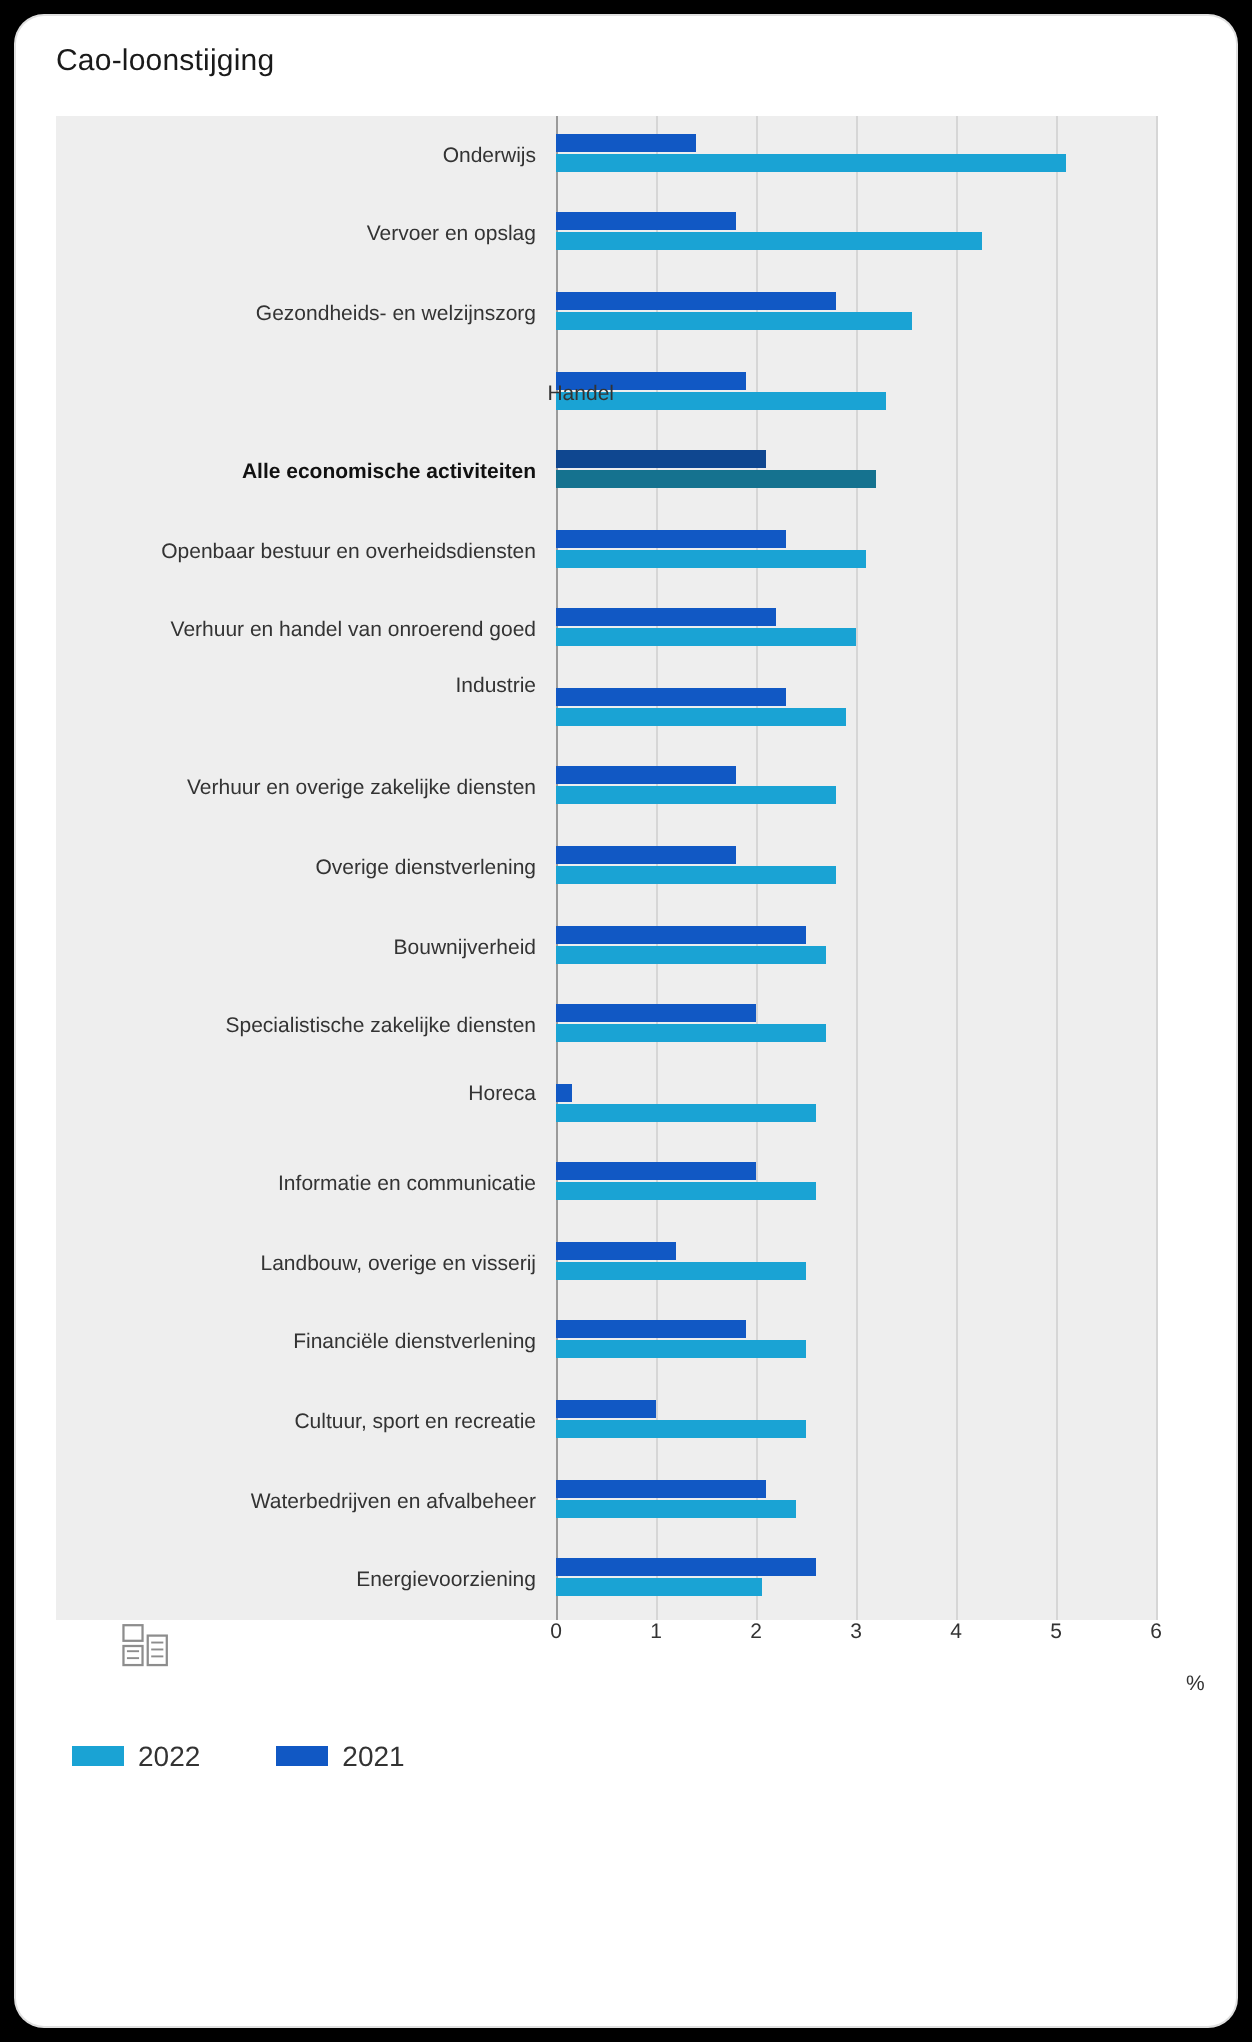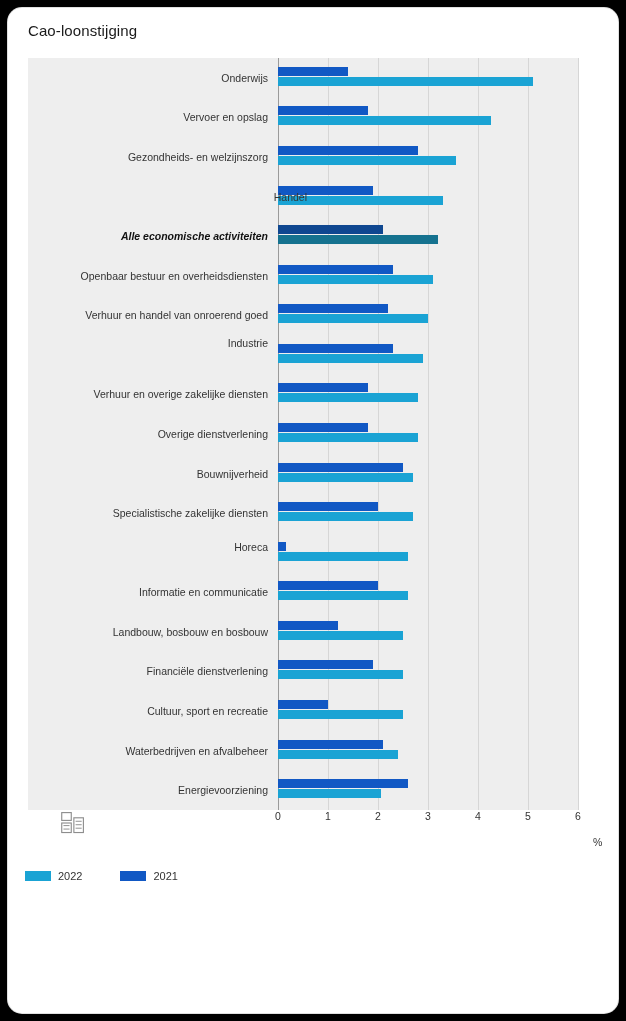--- a/index.html
+++ b/index.html
@@ -51,21 +51,21 @@
   .gridline.zero{background:#9a9a9a;}
   .rowlabel{
     position:absolute;
     right:0;
     width:240px;
     text-align:right;
     font-size:10.5px;
     color:#333333;
     line-height:12px;
   }
-  .rowlabel.bold{font-weight:bold;color:#111;font-style:italic;}
+  .rowlabel.bold{font-weight:bold;color:#111;}
   .bar{
     position:absolute;
     height:9px;
   }
   .c2022{background:#1aa3d4;}
   .c2021{background:#1158c4;}
   .c2022h{background:#15728f;}
   .c2021h{background:#0f4790;}
   .axis{
     position:absolute;
@@ -80,25 +80,25 @@
     transform:translateX(-50%);
   }
   .axis-unit{
     position:absolute;
     left:585px;top:828px;
     font-size:10.5px;
     color:#333;
   }
   .legend{
     position:absolute;
-    left:17px;top:862px;
+    left:28px;top:862px;
     display:flex;
     align-items:center;
     gap:10px;
-    font-size:11px;
+    font-size:14px;
     color:#333;
   }
   .legend .item{display:flex;align-items:center;gap:7px;margin-right:28px;}
   .swatch{width:26px;height:10px;display:inline-block;}
   .logo{
     position:absolute;
     left:32px;top:752px;
     width:26px;height:26px;
     color:#8d8d8d;
   }
@@ -167,21 +167,21 @@
         <div class="rowlabel bold" style="top: 166.105px; left: 0px; height: 24px; display: flex; align-items: center; justify-content: flex-end; padding-right: 10px; width: 240px;">Alle economische activiteiten</div>
         <div class="rowlabel" style="top: 205.684px; left: 0px; height: 24px; display: flex; align-items: center; justify-content: flex-end; padding-right: 10px; width: 240px;">Openbaar bestuur en overheidsdiensten</div>
         <div class="rowlabel" style="top: 245.263px; left: 0px; height: 24px; display: flex; align-items: center; justify-content: flex-end; padding-right: 10px; width: 240px;">Verhuur en handel van onroerend goed</div>
         <div class="rowlabel" style="top: 273px; left: 0px; height: 24px; display: flex; align-items: center; justify-content: flex-end; padding-right: 10px; width: 240px;">Industrie</div>
         <div class="rowlabel" style="top: 324.421px; left: 0px; height: 24px; display: flex; align-items: center; justify-content: flex-end; padding-right: 10px; width: 240px;">Verhuur en overige zakelijke diensten</div>
         <div class="rowlabel" style="top: 364px; left: 0px; height: 24px; display: flex; align-items: center; justify-content: flex-end; padding-right: 10px; width: 240px;">Overige dienstverlening</div>
         <div class="rowlabel" style="top: 403.579px; left: 0px; height: 24px; display: flex; align-items: center; justify-content: flex-end; padding-right: 10px; width: 240px;">Bouwnijverheid</div>
         <div class="rowlabel" style="top: 443.158px; left: 0px; height: 24px; display: flex; align-items: center; justify-content: flex-end; padding-right: 10px; width: 240px;">Specialistische zakelijke diensten</div>
         <div class="rowlabel" style="top: 477px; left: 0px; height: 24px; display: flex; align-items: center; justify-content: flex-end; padding-right: 10px; width: 240px;">Horeca</div>
         <div class="rowlabel" style="top: 522.316px; left: 0px; height: 24px; display: flex; align-items: center; justify-content: flex-end; padding-right: 10px; width: 240px;">Informatie en communicatie</div>
-        <div class="rowlabel" style="top: 561.895px; left: 0px; height: 24px; display: flex; align-items: center; justify-content: flex-end; padding-right: 10px; width: 240px;">Landbouw, bosbouw en bosbouw</div>
+        <div class="rowlabel" style="top: 561.895px; left: 0px; height: 24px; display: flex; align-items: center; justify-content: flex-end; padding-right: 10px; width: 240px;">Landbouw, overige en visserij</div>
         <div class="rowlabel" style="top: 601.474px; left: 0px; height: 24px; display: flex; align-items: center; justify-content: flex-end; padding-right: 26px; width: 240px;">Financiële dienstverlening</div>
         <div class="rowlabel" style="top: 641.053px; left: 0px; height: 24px; display: flex; align-items: center; justify-content: flex-end; padding-right: 10px; width: 240px;">Cultuur, sport en recreatie</div>
         <div class="rowlabel" style="top: 680.632px; left: 0px; height: 24px; display: flex; align-items: center; justify-content: flex-end; padding-right: 10px; width: 240px;">Waterbedrijven en afvalbeheer</div>
         <div class="rowlabel" style="top: 720.211px; left: 0px; height: 24px; display: flex; align-items: center; justify-content: flex-end; padding-right: 10px; width: 240px;">Energievoorziening</div>
       </div>
     <div class="axis" id="axis">
         <div class="tick" style="left: 0px;">0</div>
         <div class="tick" style="left: 50px;">1</div>
         <div class="tick" style="left: 100px;">2</div>
         <div class="tick" style="left: 150px;">3</div>

